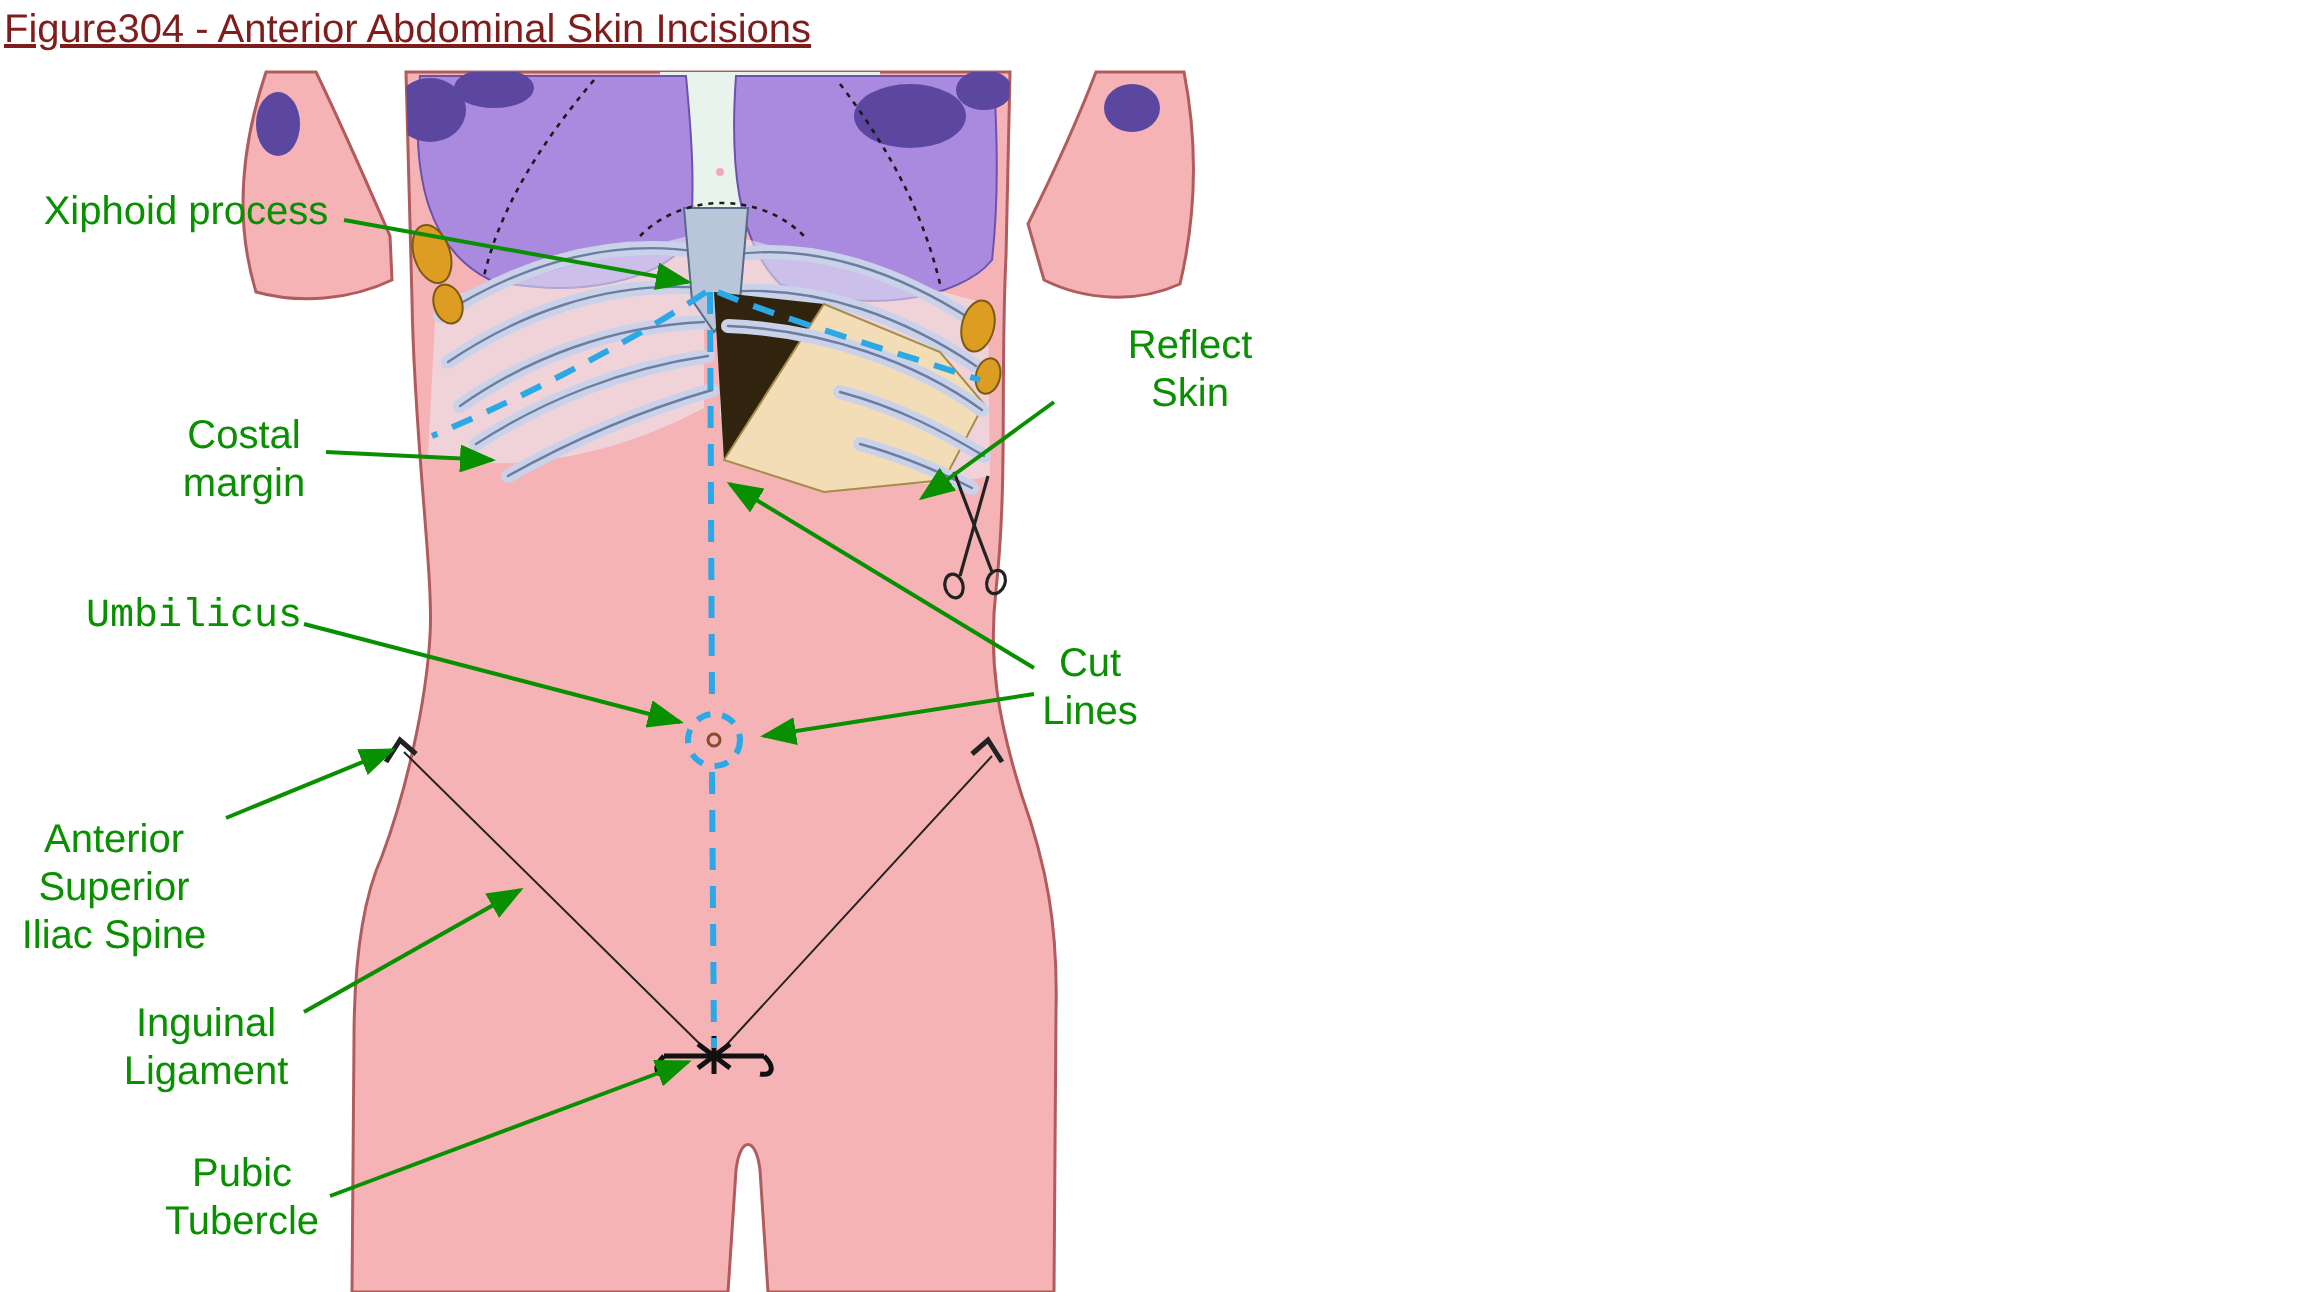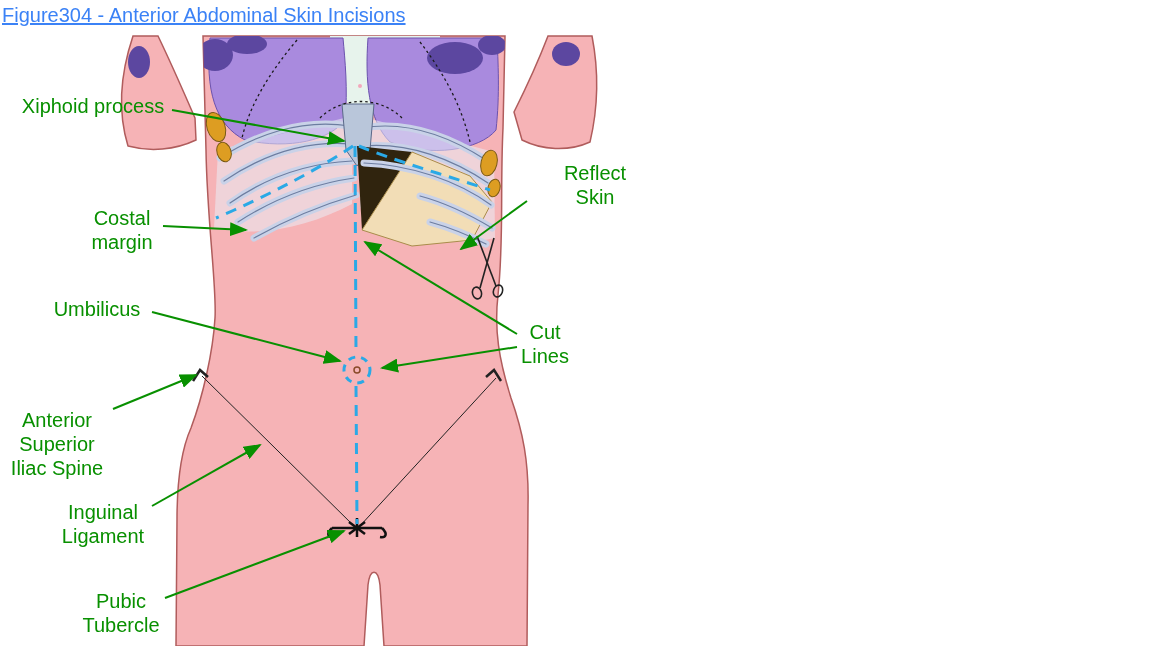--- a/index.html
+++ b/index.html
@@ -1,18 +1,18 @@
 <!DOCTYPE html>
 <html style="--green: #089000; --blue: #2aa9e6; --skin: #f6b3b6;"><head>
 <meta charset="utf-8">
 <style>
   html,body{margin:0;padding:0;background:#fff;}
   #stage{position:relative;width:1152px;height:646px;background:#fff;overflow:hidden;
          font-family:"Liberation Sans",sans-serif;}
-  #fig-title{position:absolute;left:2px;top:4px;font-size:20px;color:#3b82f6;
+  #fig-title{position:absolute;left:2px;top:4px;font-size:20px;color:#7f1d1d;
              text-decoration:underline;white-space:nowrap;}
   .lbl{position:absolute;transform:translateX(-50%);text-align:center;
        color:var(--green,#089000);font-size:20px;line-height:24px;
        white-space:pre-line;width:max-content;}
   svg{position:absolute;left:0;top:0;}
   .skin{fill:var(--skin,#f6b3b6);stroke:#b05c5c;stroke-width:1.5;}
   .ribW{fill:none;stroke:#c9d2e8;stroke-width:7;stroke-linecap:round;}
   .ribT{fill:none;stroke:#6d7da0;stroke-width:1.2;stroke-linecap:round;}
   .cut{stroke:var(--blue,#2aa9e6);stroke-width:3;fill:none;stroke-dasharray:11 8;}
   .cutc{stroke:var(--blue,#2aa9e6);stroke-width:3;fill:none;stroke-dasharray:7 6;}
@@ -148,26 +148,26 @@
       <path class="arrow" marker-end="url(#ah)" d="M165,598 L344,531"></path>
       <path class="arrow" marker-end="url(#ah)" d="M527,201 L461,249"></path>
       <path class="arrow" marker-end="url(#ah)" d="M517,334 L365,242"></path>
       <path class="arrow" marker-end="url(#ah)" d="M517,347 L382,368"></path>
     </g>
   </svg>
 
   <div class="lbl" style="left:93px;top:94px;">Xiphoid process</div>
   <div class="lbl" style="left:122px;top:206px;">Costal
 margin</div>
-  <div class="lbl" style="left:97px;top:297px;">Umbilicus</div>
+  <div class="lbl" style="left:97px;top:297px;font-family:Liberation Mono, monospace;">Umbilicus</div>
   <div class="lbl" style="left:57px;top:408px;">Anterior
 Superior
 Iliac Spine</div>
   <div class="lbl" style="left:103px;top:500px;">Inguinal
 Ligament</div>
-  <div class="lbl" style="left:121px;top:589px;text-align:center;">Pubic
+  <div class="lbl" style="left:121px;top:575px;text-align:center;">Pubic
 Tubercle</div>
   <div class="lbl" style="left:563px;top:161px;margin-left:32px;">Reflect
 Skin</div>
   <div class="lbl" style="left:545px;top:320px;">Cut
 Lines</div>
 
 </div>
 
 </body></html>

